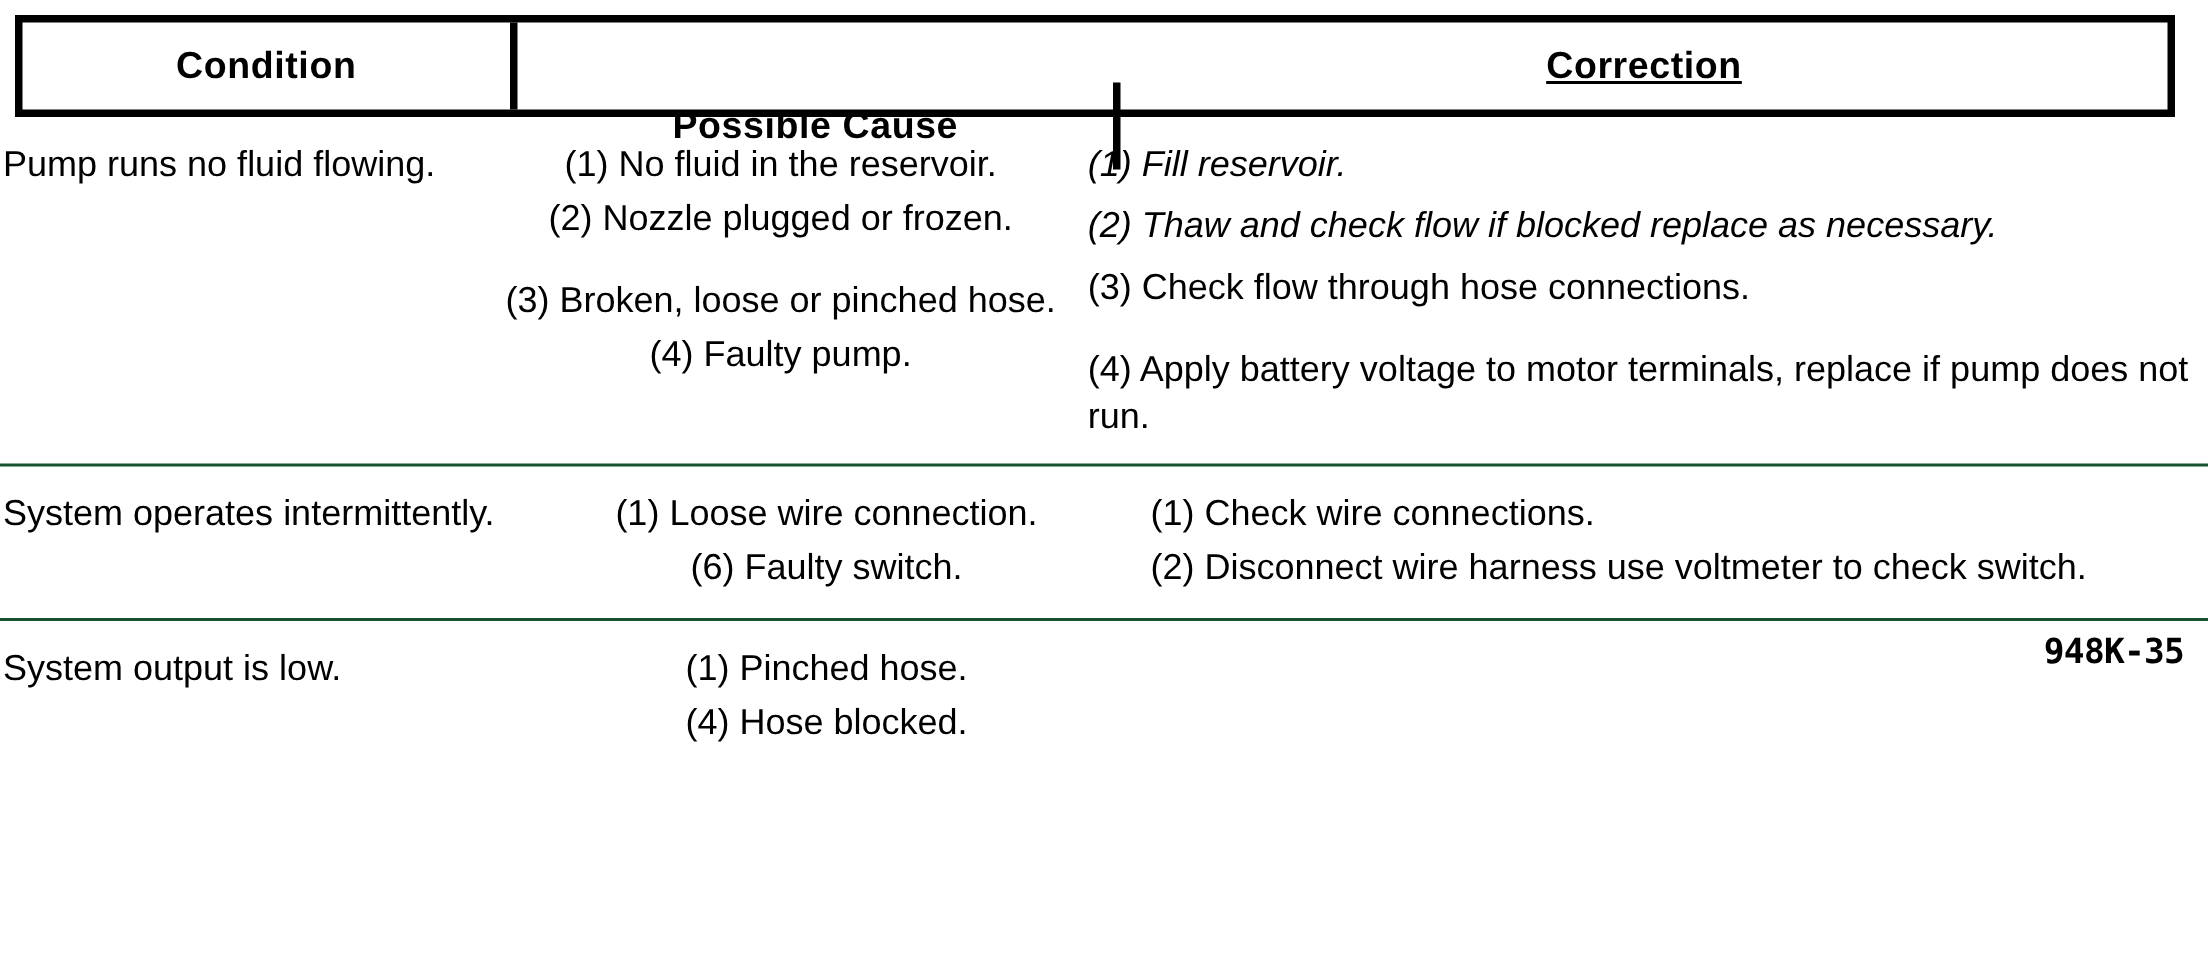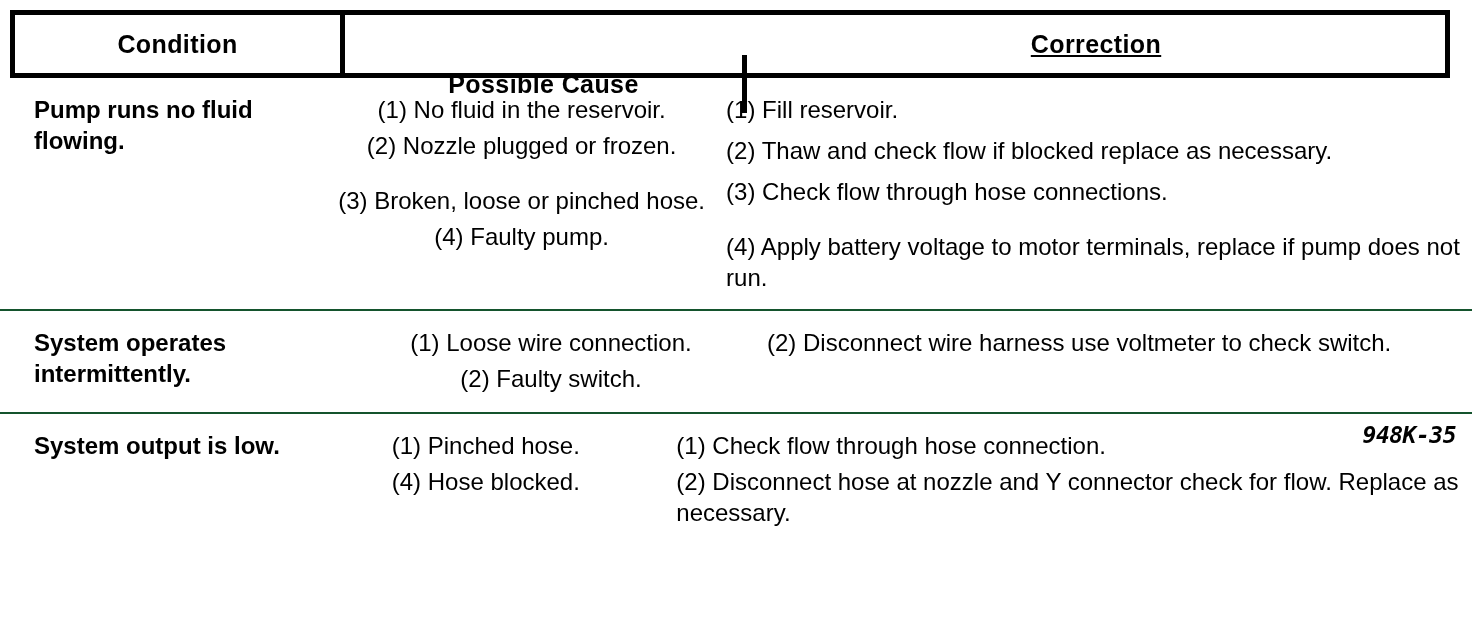--- a/index.html
+++ b/index.html
@@ -77,23 +77,22 @@
     border-top: 2px solid #14532d;
   }
 
   .cell {
     box-sizing: border-box;
     padding-top: 10px;
     padding-bottom: 10px;
   }
   .c-condition {
     width: 345px;
-    padding-left: 34px;
+    padding-left: 2px;
     padding-right: 6px;
-    font-weight: bold;
   }
   .c-cause {
     width: 410px;
     padding-left: 10px;
     padding-right: 8px;
     text-align: center;
   }
   .c-correction {
     flex: 1 1 auto;
     padding-left: 12px;
@@ -110,32 +109,31 @@
 
   
   .row-1 .c-cause .line.gap-before,
   .row-1 .c-correction .line.gap-before {
     margin-top: 24px;
   }
   .row-1 .cell { padding-top: 12px; padding-bottom: 16px; }
   .row-2 .cell { padding-top: 16px; padding-bottom: 18px; }
   .row-3 .cell { padding-top: 16px; padding-bottom: 12px; }
 
-  .row-1 .c-correction .line.tight { margin-bottom: 10px; }
+  .row-1 .c-correction .line.tight { margin-bottom: 10px; font-style: italic; }
 
   
   .footer-code {
     position: absolute;
     right: 16px;
     bottom: 8px;
     font-family: "DejaVu Sans Mono", "Liberation Mono", monospace;
     font-size: 23px;
     font-weight: bold;
     letter-spacing: -0.5px;
-    font-style: italic;
   }
 </style>
 </head>
 <body>
 
 <div class="sheet">
 
   <div class="thead">
     <div class="th th-condition">Condition</div>
     <div class="th th-cause">Possible Cause</div>
@@ -161,38 +159,35 @@
         <p class="line gap-before">(4) Apply battery voltage to motor terminals, replace if pump does not run.</p>
       </div>
     </div>
 
     <div class="row row-2">
       <div class="cell c-condition">
         <p class="line">System operates intermittently.</p>
       </div>
       <div class="cell c-cause">
         <p class="line">(1) Loose wire connection.</p>
-        <p class="line">(2) Faulty switch.</p>
+        <p class="line">(6) Faulty switch.</p>
       </div>
       <div class="cell c-correction">
+        <p class="line">(1) Check wire connections.</p>
         <p class="line">(2) Disconnect wire harness use voltmeter to check switch.</p>
       </div>
     </div>
 
     <div class="row row-3">
       <div class="cell c-condition">
         <p class="line">System output is low.</p>
       </div>
       <div class="cell c-cause">
         <p class="line">(1) Pinched hose.</p>
         <p class="line">(4) Hose blocked.</p>
       </div>
-      <div class="cell c-correction">
-        <p class="line">(1) Check flow through hose connection.</p>
-        <p class="line">(2) Disconnect hose at nozzle and Y connector check for flow. Replace as necessary.</p>
-      </div>
     </div>
 
   </div>
 
   <div class="footer-code">948K-35</div>
 
 </div>
 
 </body></html>

